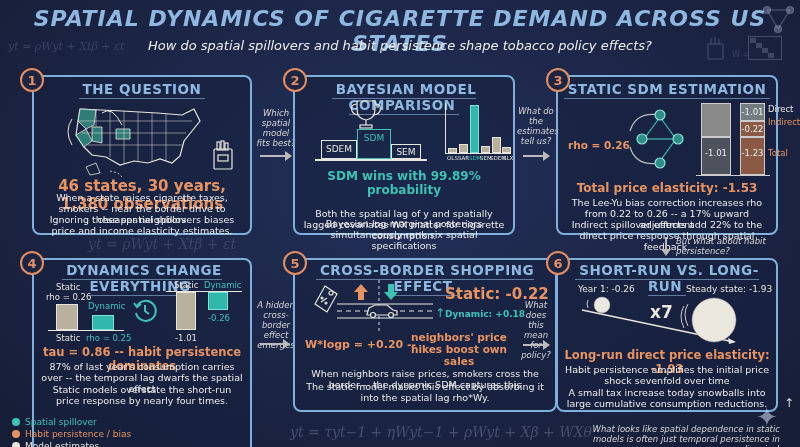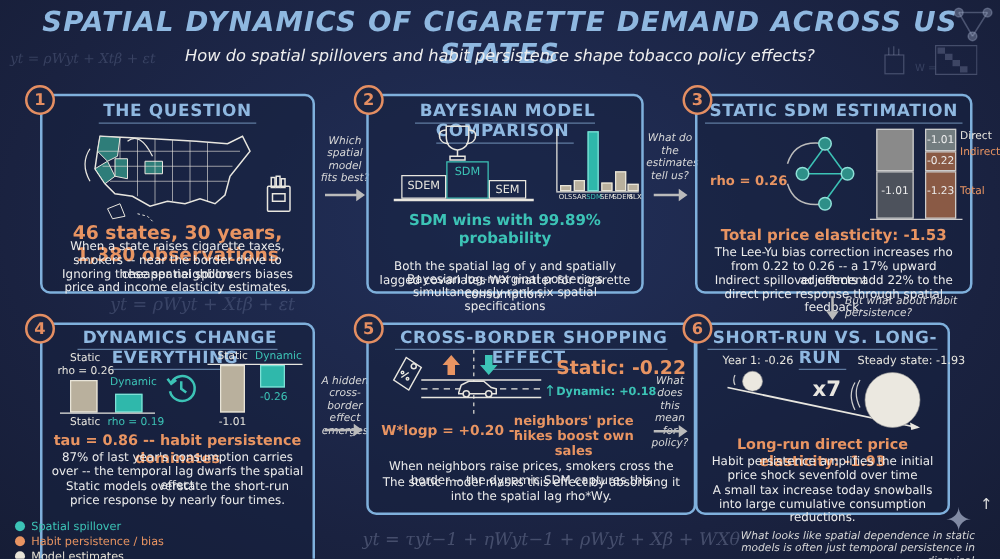--- a/index.html
+++ b/index.html
@@ -229,21 +229,21 @@
 <div class="panel" style="left:32px;top:258px;width:220px;height:200px;">
   <div class="ptitle" style="top:2px;"><span>DYNAMICS CHANGE EVERYTHING</span></div>
 
   <div class="lbl" style="left:22px;top:22px;font-size:8.5px;">Static</div>
   <div class="lbl" style="left:12px;top:32px;font-size:8.5px;">rho = 0.26</div>
   <div class="bar beige" style="left:22px;top:44px;width:22px;height:26px;"></div>
   <div class="lbl teal" style="left:54px;top:41px;font-size:8.5px;">Dynamic</div>
   <div class="bar teal" style="left:58px;top:55px;width:22px;height:15px;"></div>
   <div style="position:absolute;left:14px;top:70px;width:76px;height:1px;background:#e8e6df;"></div>
   <div class="lbl" style="left:22px;top:73px;font-size:8.5px;">Static</div>
-  <div class="lbl teal" style="left:52px;top:73px;font-size:8.5px;">rho = 0.19</div>
+  <div class="lbl teal" style="left:52px;top:73px;font-size:8.5px;">rho = 0.25</div>
   <svg style="position:absolute;left:98px;top:38px;" width="26" height="26" viewBox="0 0 26 26">
     <g stroke="#3cc3b6" stroke-width="2" fill="none">
         <path d="M5 8 A10 10 0 1 1 4 15"></path>
         <polyline points="2,5 5,9 9,6"></polyline>
         <polyline points="13,7 13,13 17,16"></polyline>
       </g>
   </svg>
 
   <div class="lbl" style="left:140px;top:20px;font-size:8.5px;">Static</div>
   <div class="lbl teal" style="left:170px;top:20px;font-size:8.5px;">Dynamic</div>
@@ -299,21 +299,21 @@
   <div class="body" style="top:108px;">When neighbors raise prices, smokers cross the border -- the dynamic SDM captures this</div>
   <div class="body" style="top:121px;">The static model masks this effect by absorbing it into the spatial lag rho*Wy.</div>
 </div>
 <div class="badge" style="left:283px;top:251px;">5</div>
 
 <div class="deco-eq" style="left:290px;top:424px;font-size:14px;color:rgba(170,180,210,0.3);">yt = τyt−1 + ηWyt−1 + ρWyt + Xβ + WXθ</div>
 
 <div class="note" style="left:517px;top:300px;width:38px;">What does this mean for policy?</div>
 <div class="arrow-r" style="left:523px;top:344px;width:25px;"></div>
 
-<div class="panel" style="left:556px;top:258px;width:204px;height:154px;">
+<div class="panel" style="left:556px;top:258px;width:222px;height:154px;">
   <div class="ptitle" style="top:2px;"><span>SHORT-RUN VS. LONG-RUN</span></div>
   <div class="lbl" style="left:20px;top:24px;font-size:9px;">Year 1: -0.26</div>
   <div class="lbl" style="left:128px;top:24px;font-size:9px;">Steady state: -1.93</div>
   <svg style="position:absolute;left:20px;top:36px;" width="190" height="48" viewBox="0 0 190 48">
     <line x1="4" y1="14" x2="156" y2="46" stroke="#e8e6df" stroke-width="1.4"></line>
     <polygon points="158,46 150,42 151,48" fill="#e8e6df"></polygon>
     <circle cx="24" cy="9" r="8" fill="#ebe8e0" stroke="#999" stroke-width="0.5"></circle>
     <path d="M10 4 Q8 8 10 12" stroke="#ccc" fill="none"></path>
     <circle cx="136" cy="24" r="22" fill="#ebe8e0" stroke="#999" stroke-width="0.5"></circle>
     <path d="M106 10 Q100 20 106 32" stroke="#ccc" fill="none"></path>

